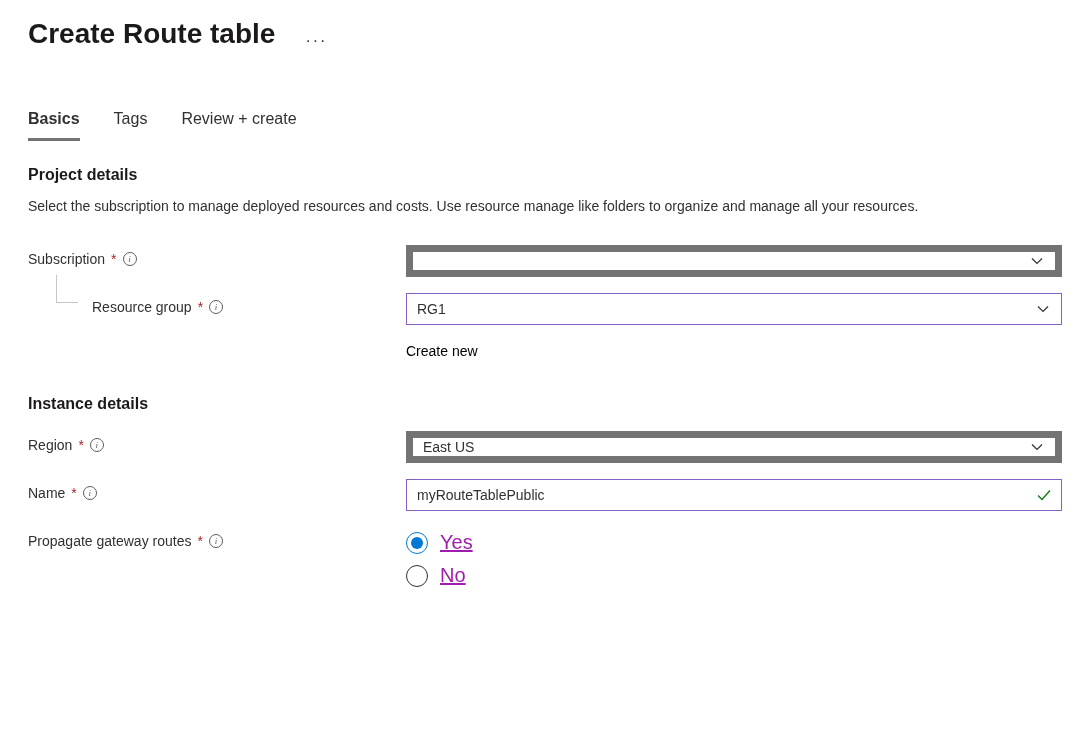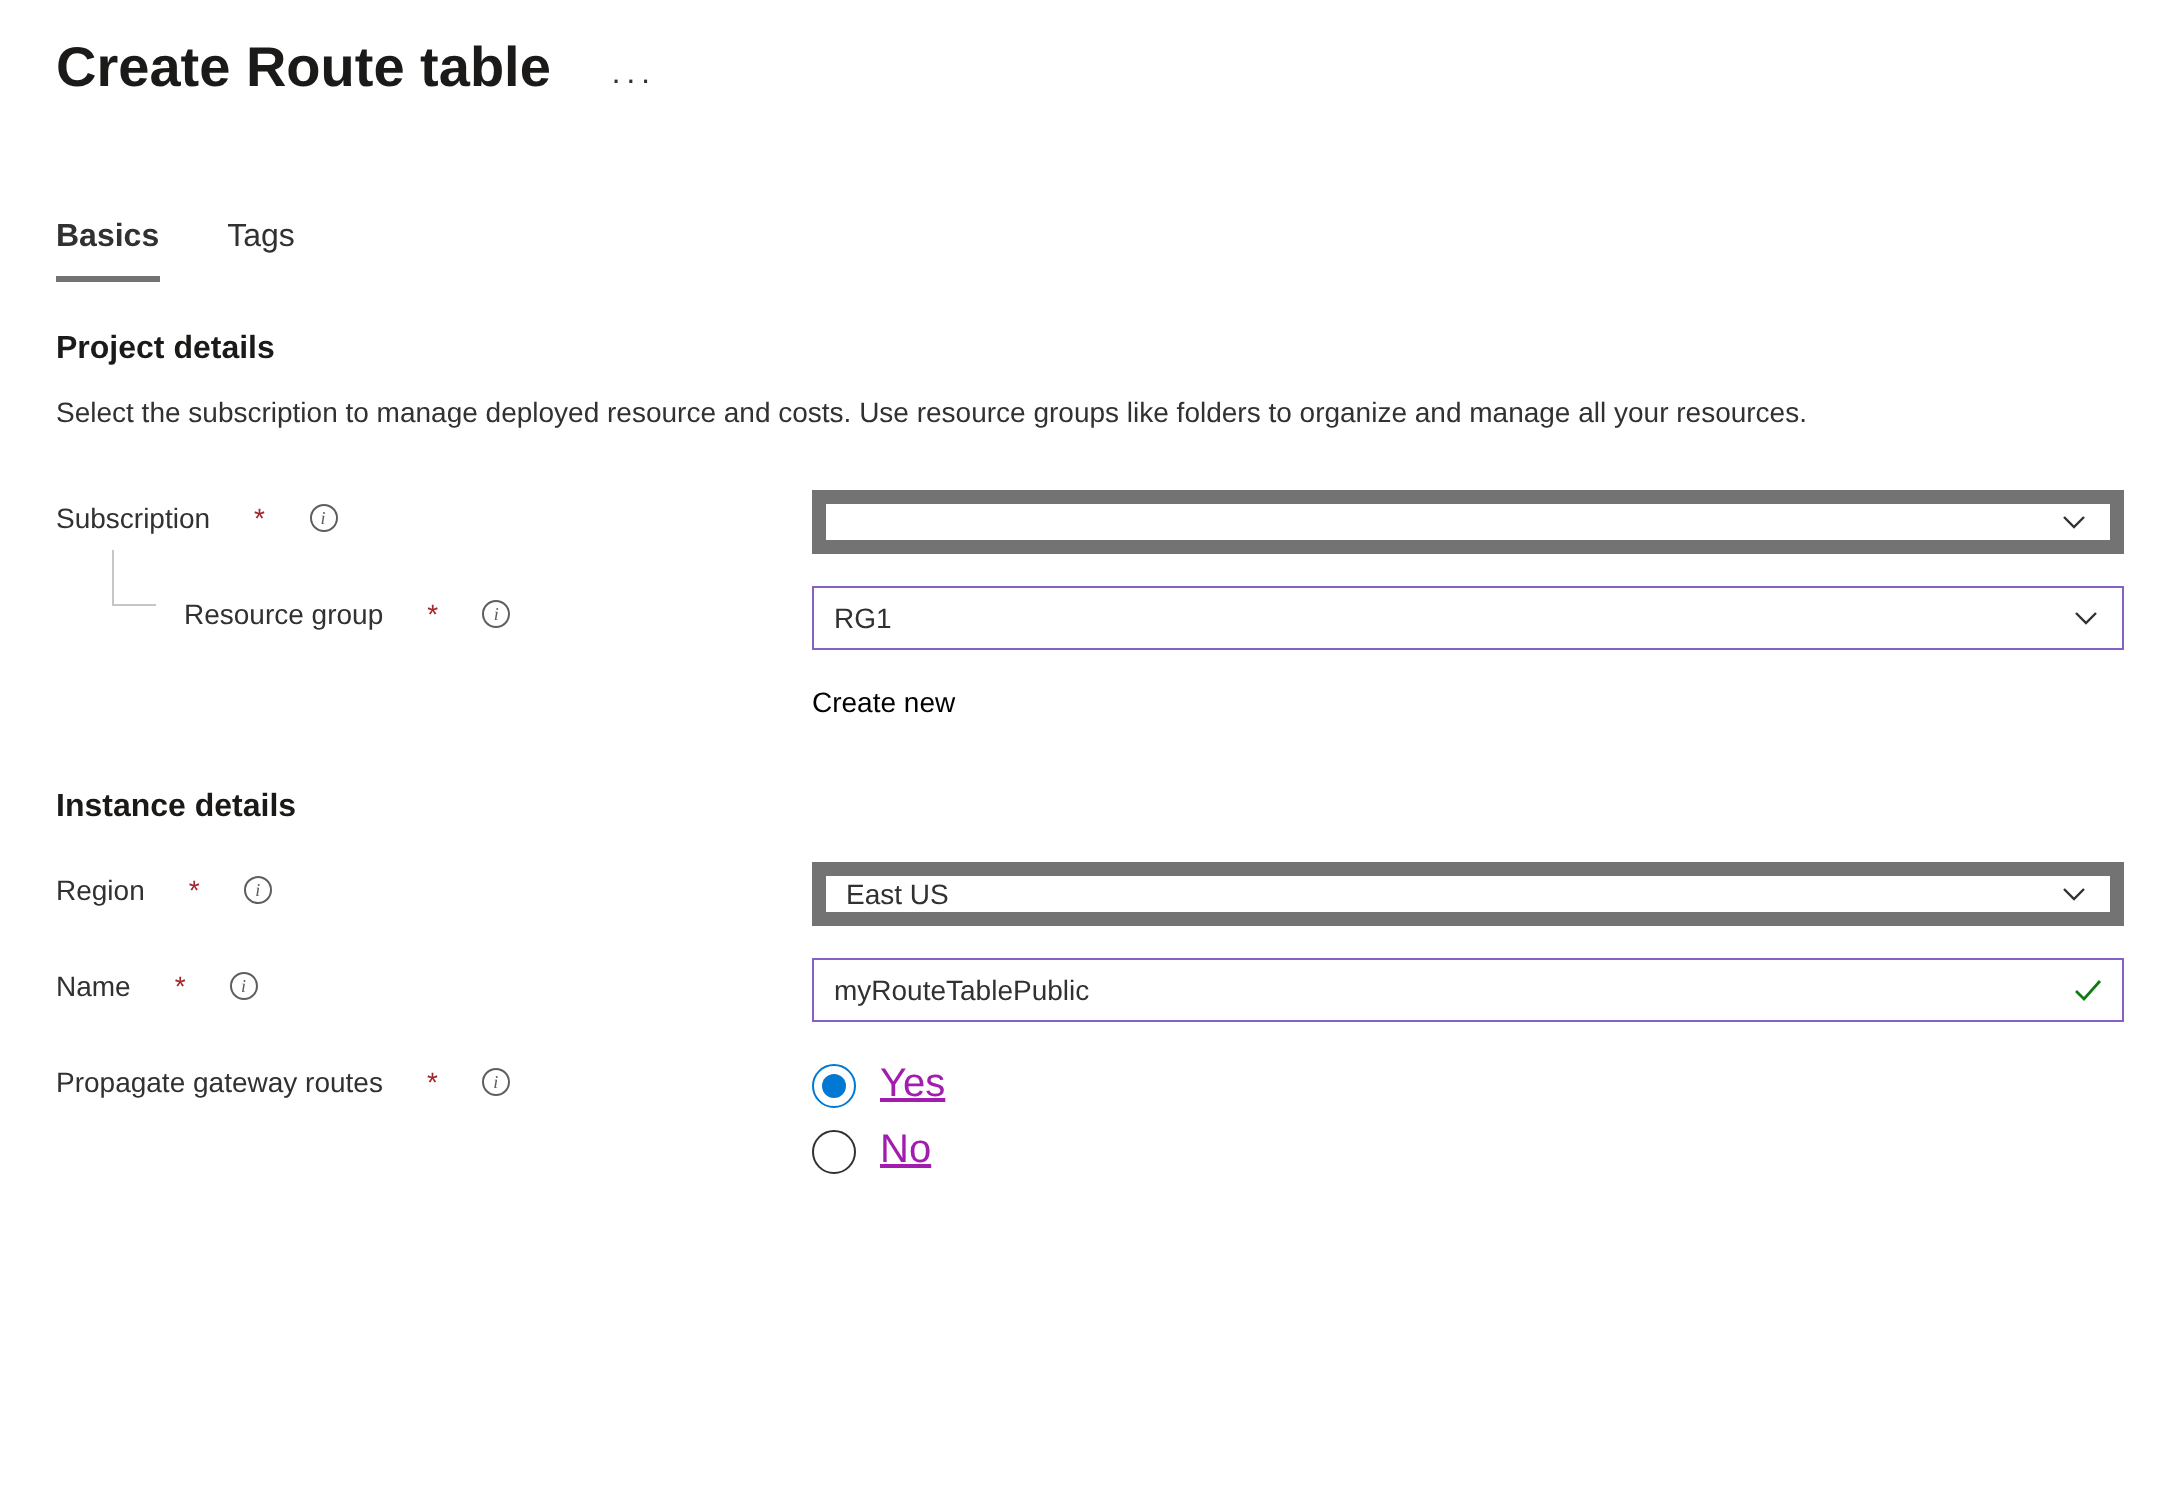--- a/index.html
+++ b/index.html
@@ -60,21 +60,21 @@
     }
     .form-row {
       display: flex;
       align-items: flex-start;
       margin-bottom: 16px;
     }
     .label-col {
       width: 378px;
       display: flex;
       align-items: center;
-      gap: 22px;
+      gap: 6px;
       padding-top: 6px;
       font-size: 14px;
       color: #323130;
     }
     .label-col.indented {
       padding-left: 64px;
       position: relative;
     }
     .indent-connector {
       position: absolute;
@@ -207,24 +207,25 @@
 <body>
 
 <div class="header-row">
   <h1 class="page-title">Create Route table</h1>
   <span class="more-icon">···</span>
 </div>
 
 <div class="tabs">
   <div class="tab active">Basics</div>
   <div class="tab">Tags</div>
+  <div class="tab">Review + create</div>
 </div>
 
 <h2 class="section-heading">Project details</h2>
-<p class="section-desc">Select the subscription to manage deployed resource and costs. Use resource groups like folders to organize and manage all your resources.</p>
+<p class="section-desc">Select the subscription to manage deployed resources and costs. Use resource manage like folders to organize and manage all your resources.</p>
 
 <div class="form-row">
   <div class="label-col">
     <span>Subscription</span>
     <span class="required">*</span>
     <span class="info-icon">i</span>
   </div>
   <div class="control-col">
     <div class="select-box">
       <span></span>

